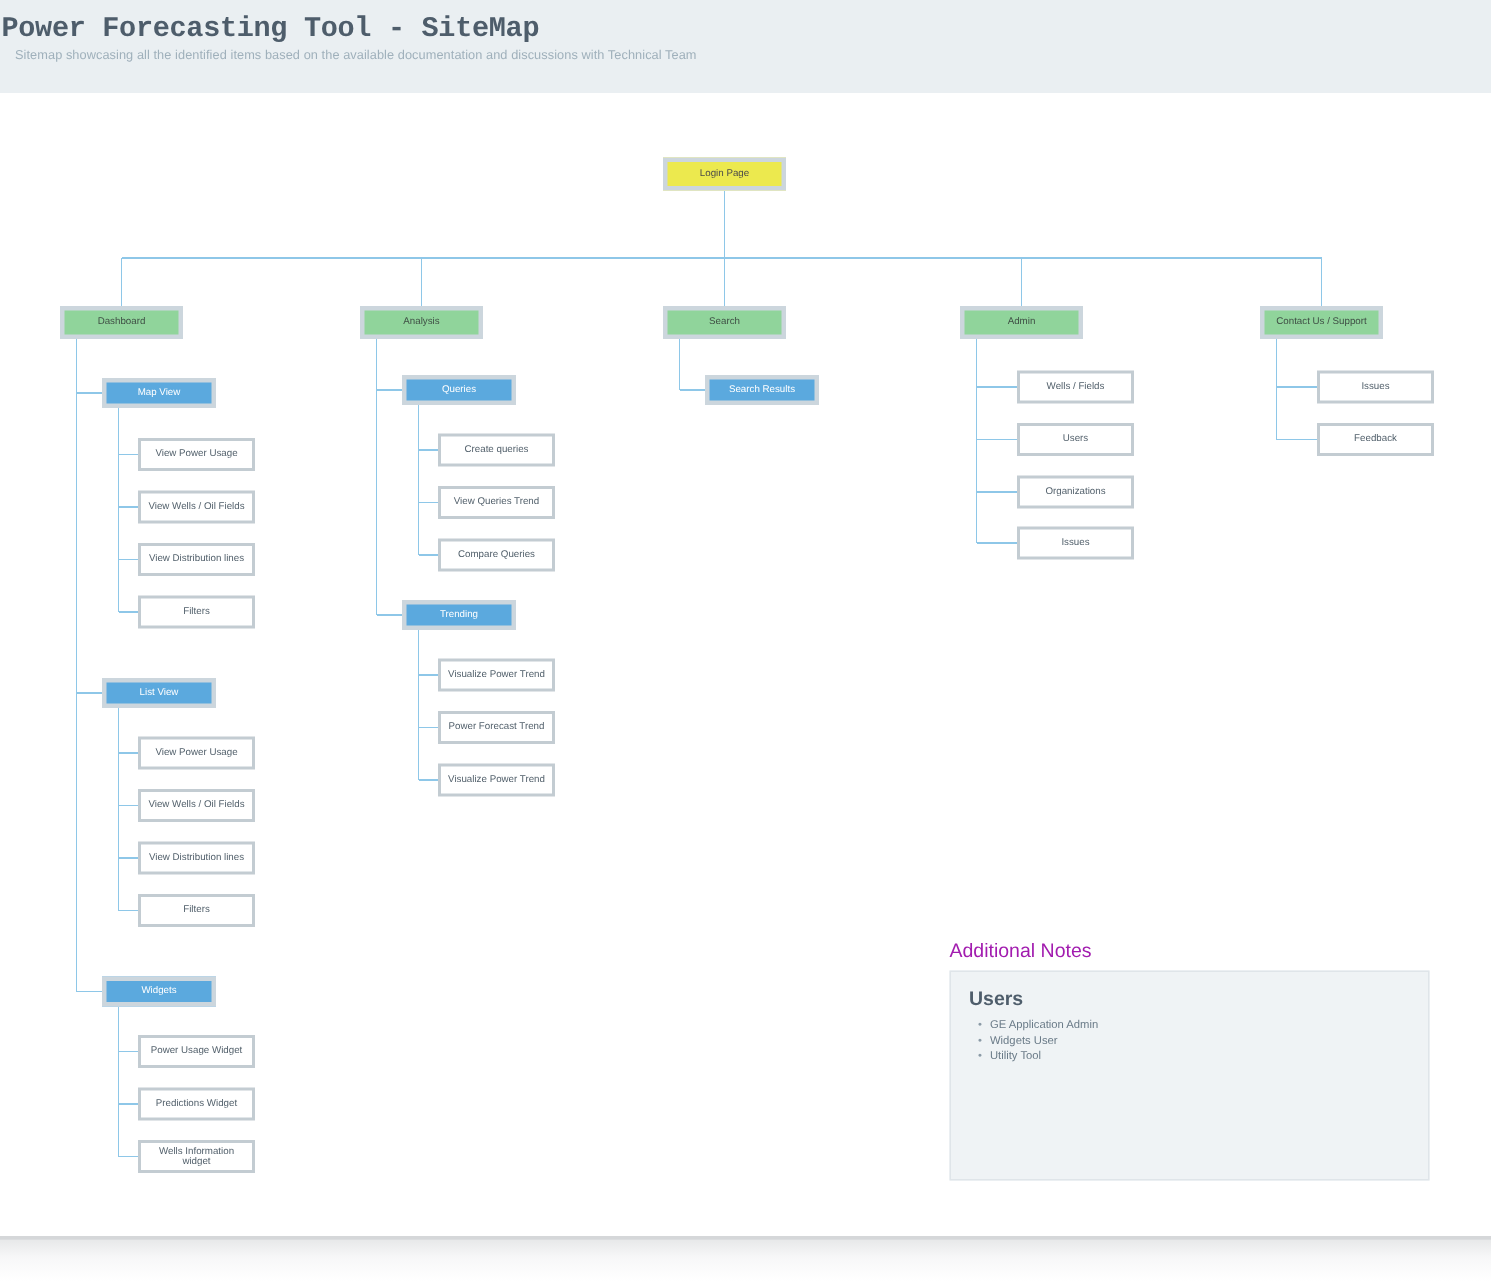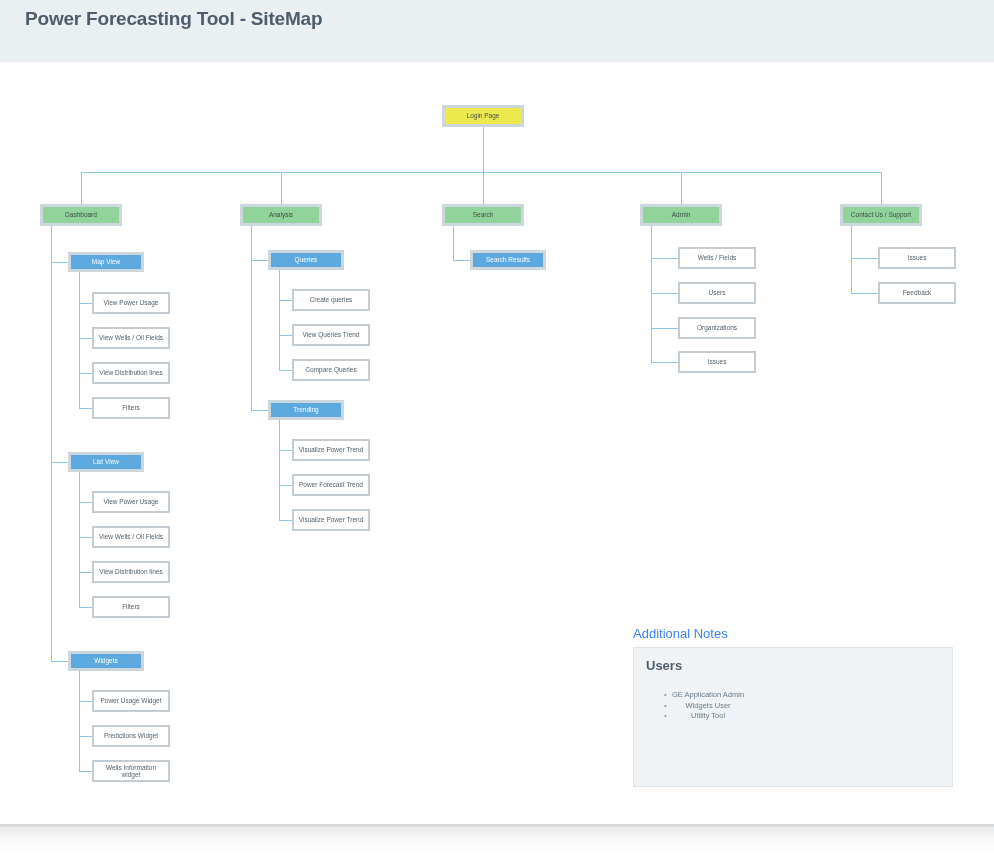--- a/index.html
+++ b/index.html
@@ -24,25 +24,26 @@
   #header {
     position: absolute;
     left: 0; top: 0;
     width: 994px;
     height: 62px;
     background: #eaeff2;
     border-bottom: 1px solid #e2e7ea;
   }
   #header-title {
     position: absolute;
-    left: 25px; top: 8px;
+    left: 1px; top: 8px;
     font-size: 19px;
     font-weight: bold;
     color: #4e5d6b;
     letter-spacing: -0.2px;
+    font-family: Liberation Mono, monospace;
   }
   #header-subtitle {
     position: absolute;
     left: 10px; top: 31px;
     font-size: 8.5px;
     color: #9fb0bb;
     letter-spacing: 0.05px;
   }
 
   
@@ -114,45 +115,44 @@
     border: 2px solid #c3ccd2;
     font-size: 6.5px;
     color: #53616c;
   }
 
   
   #notes-title {
     position: absolute;
     left: 633px; top: 564px;
     font-size: 13px;
-    color: #3b82f6;
+    color: #a21caf;
   }
   #notes-box {
     position: absolute;
     left: 633px; top: 585px;
     width: 320px;
     height: 140px;
     box-sizing: border-box;
     background: #eff3f5;
     border: 1px solid #dfe5e9;
   }
   #notes-heading {
     position: absolute;
     left: 12px; top: 10px;
     font-size: 13px;
     font-weight: bold;
     color: #4e5d6b;
   }
   #notes-list {
     position: absolute;
     left: 12px; top: 30px;
-    margin: 12px;
+    margin: 0;
     padding: 0 0 0 14px;
     list-style: none;
-    text-align: center;
   }
   #notes-list li {
     font-size: 7.5px;
     color: #6a7b88;
     line-height: 10.5px;
     position: relative;
   }
   #notes-list li::before {
     content: "\2022";
     position: absolute;
@@ -161,20 +161,21 @@
     color: #8a9aa6;
   }
 </style>
 </head>
 <body>
 
 <div id="page">
 
   <div id="header">
     <div id="header-title">Power Forecasting Tool - SiteMap</div>
+    <div id="header-subtitle">Sitemap showcasing all the identified items based on the available documentation and discussions with Technical Team</div>
   </div>
 
   <div id="canvas">
     <svg id="wires" viewBox="0 0 994 762" width="994" height="762">
         <line x1="483" y1="65" x2="483" y2="110" stroke="#8ec7e8" stroke-width="1" shape-rendering="crispEdges"></line>
         <line x1="81" y1="110" x2="881" y2="110" stroke="#8ec7e8" stroke-width="1" shape-rendering="crispEdges"></line>
         <line x1="81" y1="110" x2="81" y2="142" stroke="#8ec7e8" stroke-width="1" shape-rendering="crispEdges"></line>
         <line x1="281" y1="110" x2="281" y2="142" stroke="#8ec7e8" stroke-width="1" shape-rendering="crispEdges"></line>
         <line x1="483" y1="110" x2="483" y2="142" stroke="#8ec7e8" stroke-width="1" shape-rendering="crispEdges"></line>
         <line x1="681" y1="110" x2="681" y2="142" stroke="#8ec7e8" stroke-width="1" shape-rendering="crispEdges"></line>

